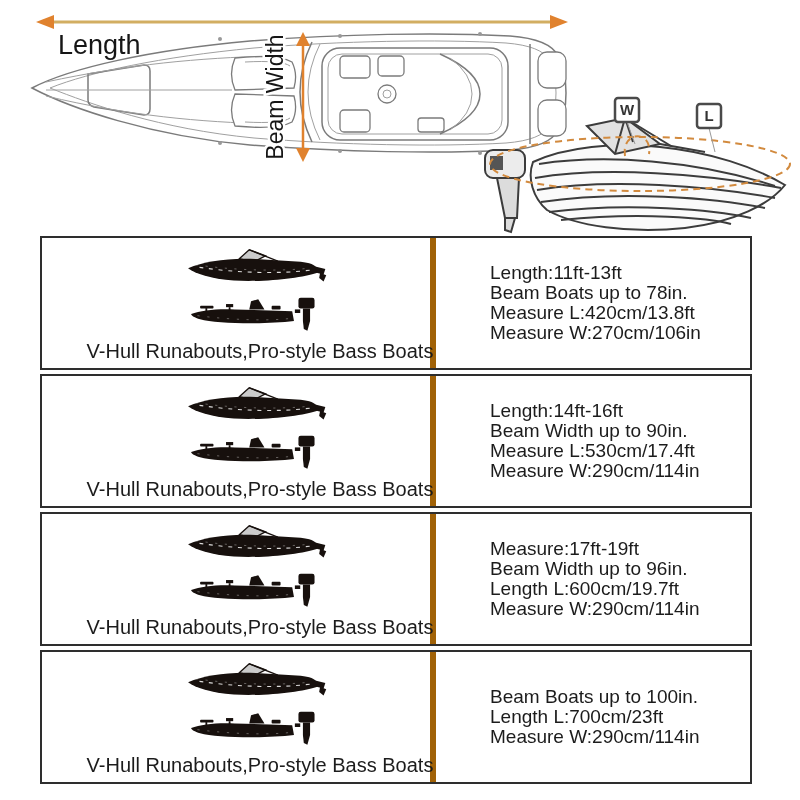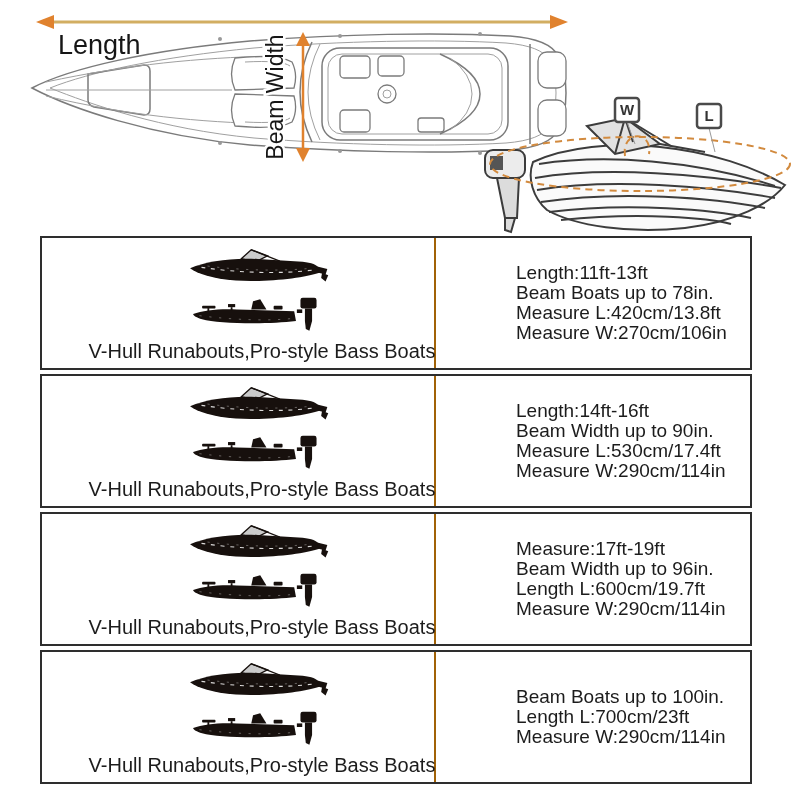--- a/index.html
+++ b/index.html
@@ -23,22 +23,22 @@
     paint-order:stroke;stroke:#ffffff;stroke-width:5px;text-anchor:middle;}
   .cover-sketch{stroke:#3c3c3c;fill:none;stroke-width:2;}
   .cover-fill{stroke:#3c3c3c;fill:#fafafa;stroke-width:2;}
   .cover-dash{stroke:#d28a3e;stroke-width:2;fill:none;stroke-dasharray:7 5;}
   .tag-box{fill:#ffffff;stroke:#4a4a4a;stroke-width:2.5;}
   .tag-text{font-family:"Liberation Sans",sans-serif;font-size:15px;font-weight:bold;fill:#333333;text-anchor:middle;}
   
   #size-table{left:40px;top:236px;width:712px;}
   .trow{height:134px;border:2px solid #2e2e2e;display:flex;background:#ffffff;margin-bottom:4px;box-sizing:border-box;}
   .trow:last-child{margin-bottom:0;}
-  .cell-boats{width:394px;border-right:2px solid #a16207;display:flex;flex-direction:column;align-items:center;box-sizing:border-box;padding-left:48px;}
-  .cell-specs{flex:1;display:flex;flex-direction:column;justify-content:center;padding-left:80px;
+  .cell-boats{width:394px;border-right:6px solid #a16207;display:flex;flex-direction:column;align-items:center;box-sizing:border-box;padding-left:48px;}
+  .cell-specs{flex:1;display:flex;flex-direction:column;justify-content:center;padding-left:54px;
     font-size:19px;line-height:20px;color:#1c1c1c;}
   .runabout{margin-top:10px;}
   .bassboat{margin-top:4px;}
   .caption{margin-top:auto;margin-bottom:5px;font-size:20px;line-height:23px;color:#1c1c1c;white-space:nowrap;}
   .sil{fill:#17100d;}
   .sil-glass{fill:#cbcbcb;stroke:#17100d;stroke-width:3;}
   .sil-dash{stroke:#ffffff;stroke-width:2.5;fill:none;stroke-dasharray:9 13;opacity:.85;}
   .sil-dash2{stroke:#ffffff;stroke-width:1.5;fill:none;stroke-dasharray:5 17;opacity:.5;}
 </style>
 </head>

